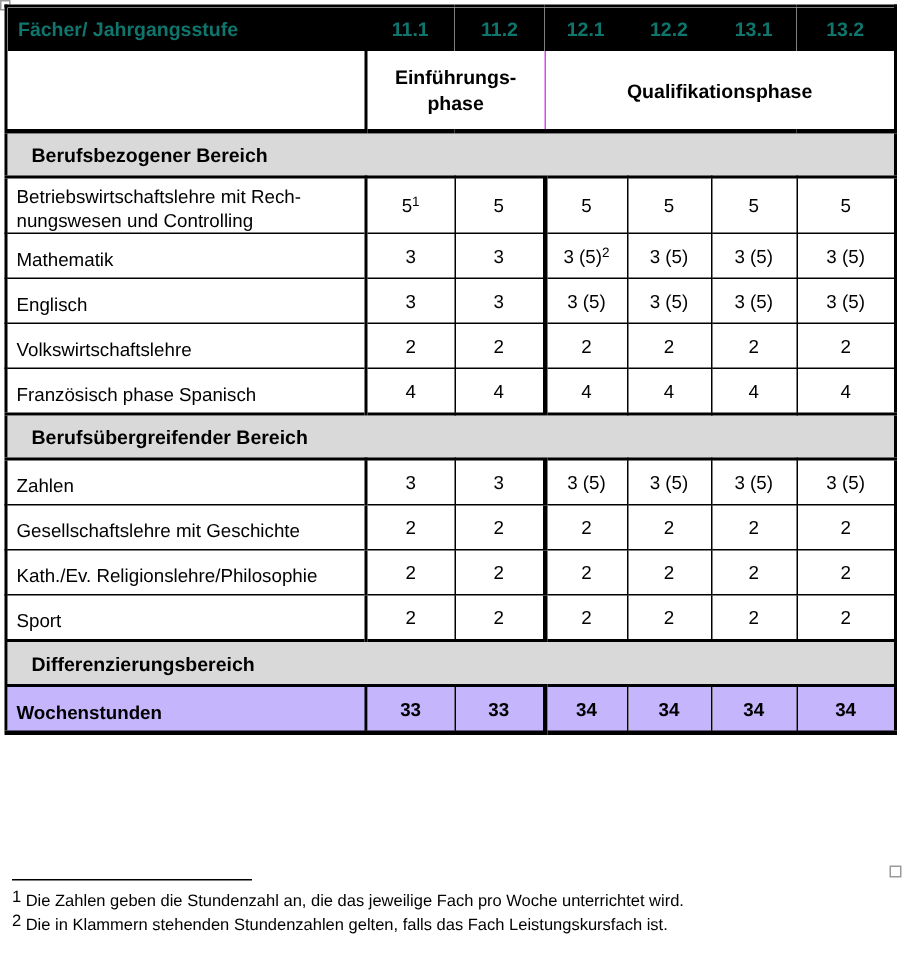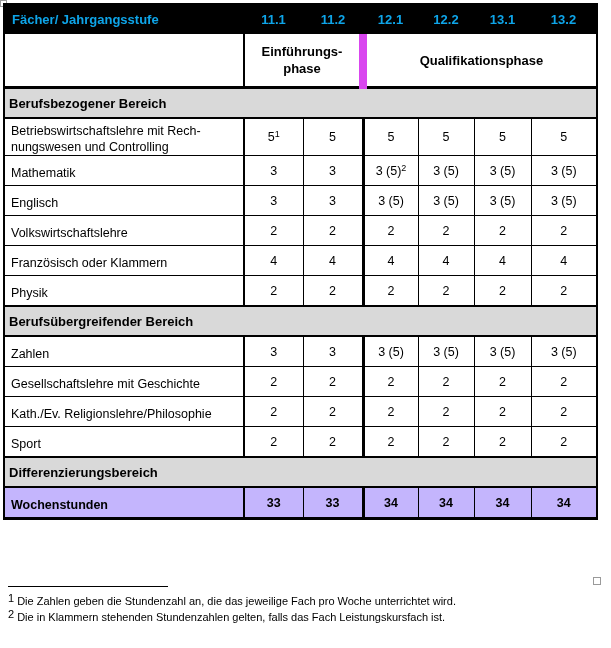--- a/index.html
+++ b/index.html
@@ -37,21 +37,21 @@
   td, th {
     padding: 0;
     margin: 0;
     font-size: 12.5px;
     vertical-align: middle;
     overflow: hidden;
   }
   
   tr.head-row th {
     background: #000;
-    color: #0ea5e9;
+    color: #0f766e;
     font-weight: bold;
     height: 29px;
     border: none;
     font-size: 13px;
   }
   th.title-cell { text-align: left; padding-left: 7px; }
   th.col-h { text-align: center; }
 
   
   tr.phase-row td {
@@ -60,28 +60,28 @@
     border-bottom: 3px solid #000;
   }
   td.phase-cell {
     font-weight: bold;
     text-align: center;
     white-space: pre-line;
     line-height: 17px;
     font-size: 13px;
     border-left: 2px solid #000;
   }
-  td.phase-cell.qual { border-left: 8px solid #d946ef; }
+  td.phase-cell.qual { border-left: 1px solid #d946ef; }
 
   
   tr.section-row td {
     background: #d9d9d9;
     font-weight: bold;
     text-align: left;
-    padding-left: 4px;
+    padding-left: 16px;
     height: 28px;
     border-top: 2px solid #000;
     border-bottom: 2px solid #000;
     font-size: 13px;
   }
 
   
   td.name-cell {
     text-align: left;
     padding: 4px 2px 0 6px;
@@ -203,36 +203,27 @@
       <tr class="subject-row">
         <td class="name-cell">Volkswirtschaftslehre</td>
         <td class="num-cell">2</td>
         <td class="num-cell">2</td>
         <td class="num-cell phase-sep">2</td>
         <td class="num-cell">2</td>
         <td class="num-cell">2</td>
         <td class="num-cell">2</td>
       </tr>
       <tr class="subject-row">
-        <td class="name-cell">Französisch oder Klammern</td>
+        <td class="name-cell">Französisch phase Spanisch</td>
         <td class="num-cell">4</td>
         <td class="num-cell">4</td>
         <td class="num-cell phase-sep">4</td>
         <td class="num-cell">4</td>
         <td class="num-cell">4</td>
         <td class="num-cell">4</td>
-      </tr>
-      <tr class="subject-row">
-        <td class="name-cell">Physik</td>
-        <td class="num-cell">2</td>
-        <td class="num-cell">2</td>
-        <td class="num-cell phase-sep">2</td>
-        <td class="num-cell">2</td>
-        <td class="num-cell">2</td>
-        <td class="num-cell">2</td>
       </tr>
       <tr class="section-row">
         <td colspan="7">Berufsübergreifender Bereich</td>
       </tr>
       <tr class="subject-row">
         <td class="name-cell">Zahlen</td>
         <td class="num-cell">3</td>
         <td class="num-cell">3</td>
         <td class="num-cell phase-sep">3 (5)</td>
         <td class="num-cell">3 (5)</td>

